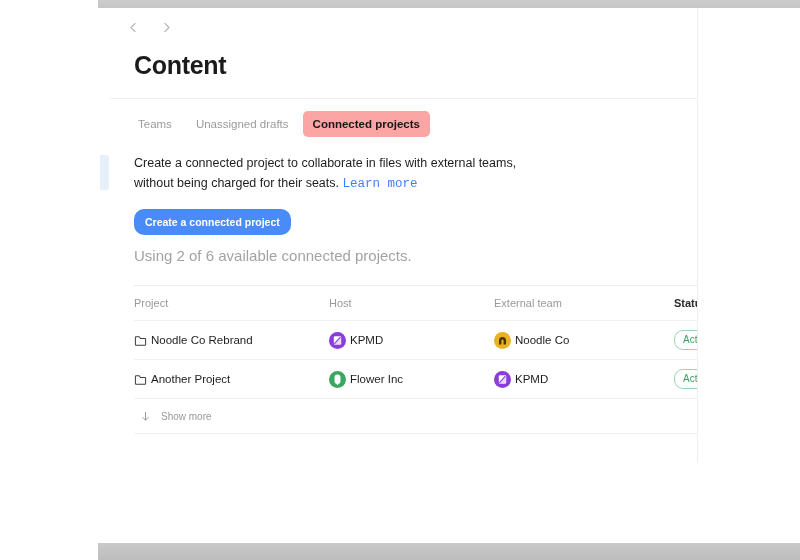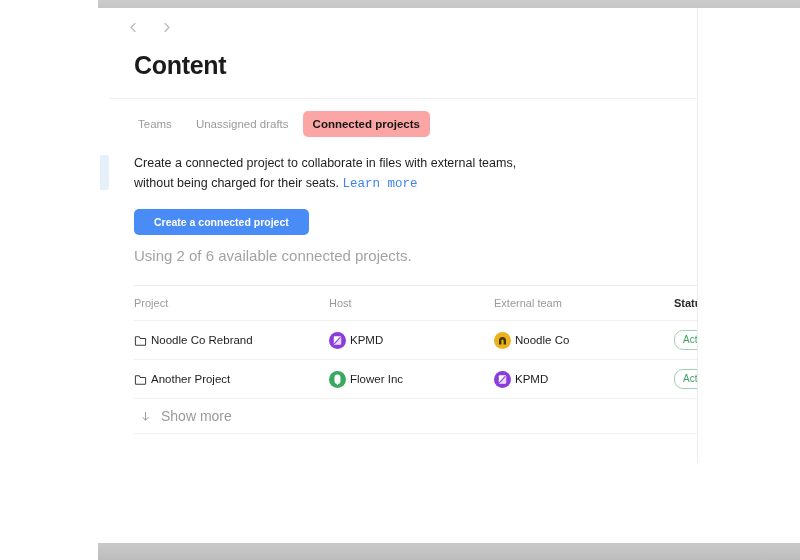--- a/index.html
+++ b/index.html
@@ -138,22 +138,22 @@
 
   
   .cta-wrap { padding: 15px 24px 0 24px; }
   .btn-primary {
     display: inline-block;
     background: #4a8cf7;
     color: #ffffff;
     font-size: 10.5px;
     font-weight: bold;
     border: none;
-    border-radius: 5px;
-    padding: 7px 20px;
+    border-radius: 10px;
+    padding: 7px 11px;
     cursor: pointer;
     line-height: 12px;
     font-family: "Liberation Sans", sans-serif;
     text-align: center;
   }
 
   .usage-note {
     padding: 13px 24px 0 24px;
     font-size: 15px;
     color: #a3a3a3;
@@ -236,21 +236,21 @@
     border-radius: 9px;
     padding: 3px 8px;
     white-space: nowrap;
   }
 
   
   .show-more {
     display: flex;
     align-items: center;
     gap: 10px;
-    font-size: 14px;
+    font-size: 10px;
     color: #9a9a9a;
     cursor: pointer;
     padding-left: 6px;
   }
   .arrow-down-icon {
     width: 11px;
     height: 11px;
     color: #9a9a9a;
     flex: none;
   }

